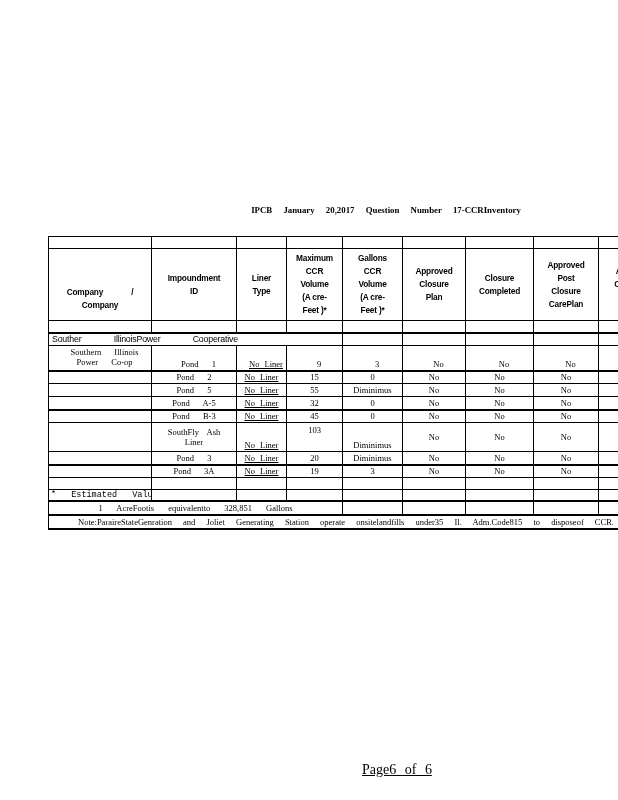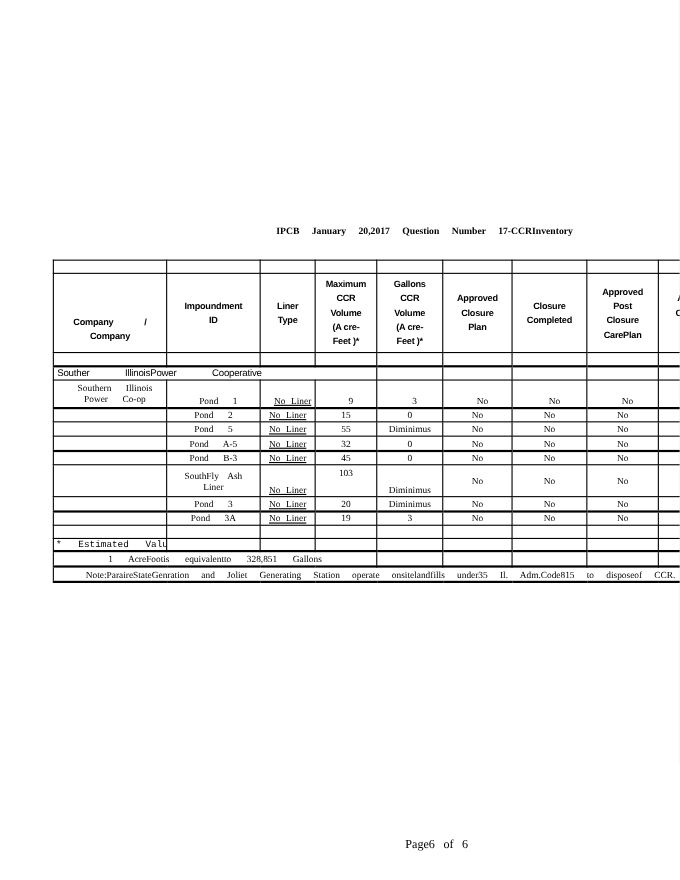--- a/index.html
+++ b/index.html
@@ -68,21 +68,21 @@
   tr.pond1 td{vertical-align:bottom;padding-bottom:1px;padding-left:11px;}
   tr.pond1 td.facility-cell{vertical-align:top;padding-top:1px;}
   td.imp2{vertical-align:bottom;padding-bottom:1px;word-spacing:6px;}
   
   td.est-cell{text-align:left;word-spacing:10px;padding-left:3px;font-family:Liberation Mono, monospace;}
   td.acre-cell{text-align:left;word-spacing:12px;padding-left:3px;}
   td.note-cell{text-align:left;word-spacing:9px;padding-left:2px;font-size:8.3px;}
   
   .footer{
     position:absolute;top:762px;left:337px;width:120px;
-    text-align:center;font-size:11px;word-spacing:5px;
+    text-align:center;font-size:14px;word-spacing:5px;text-decoration:underline;
   }
 </style>
 </head>
 <body>
 
 <div class="page">
 
   <div class="title-block">
     <div class="doc-subtitle">IPCB January 20,2017 Question Number 17-CCRInventory</div>
   </div>

